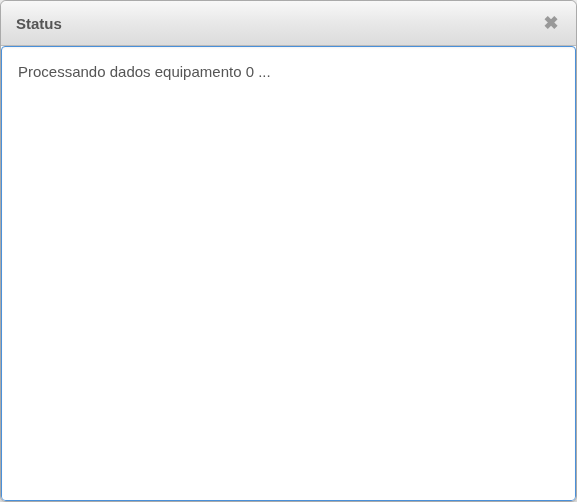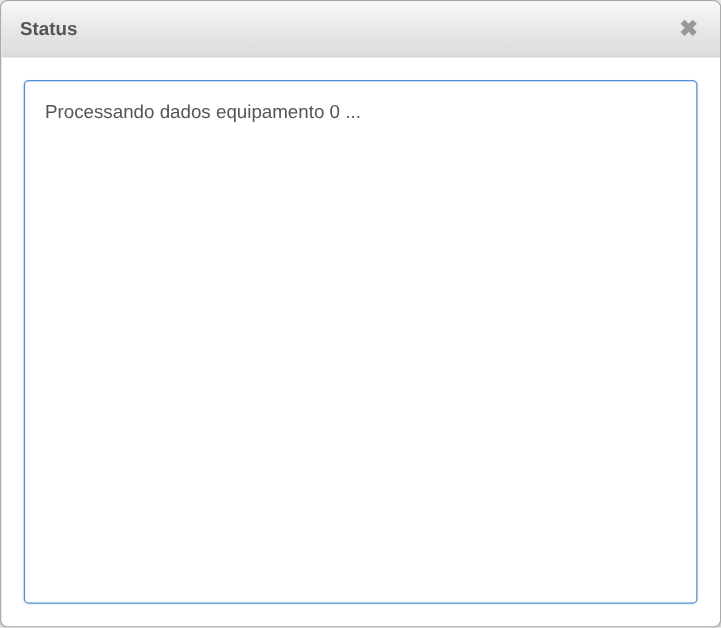--- a/index.html
+++ b/index.html
@@ -57,21 +57,20 @@
       align-items: center;
       justify-content: center;
       color: #999999;
       font-size: 18px;
       font-weight: bold;
       line-height: 1;
     }
     
     .dialog-content {
       flex: 1;
-      padding: 18px;
       display: flex;
       flex-direction: column;
     }
     
     .status-box {
       flex: 1;
       background: #ffffff;
       border: 1px solid #4a90d9;
       border-radius: 4px;
       padding: 14px 16px;

